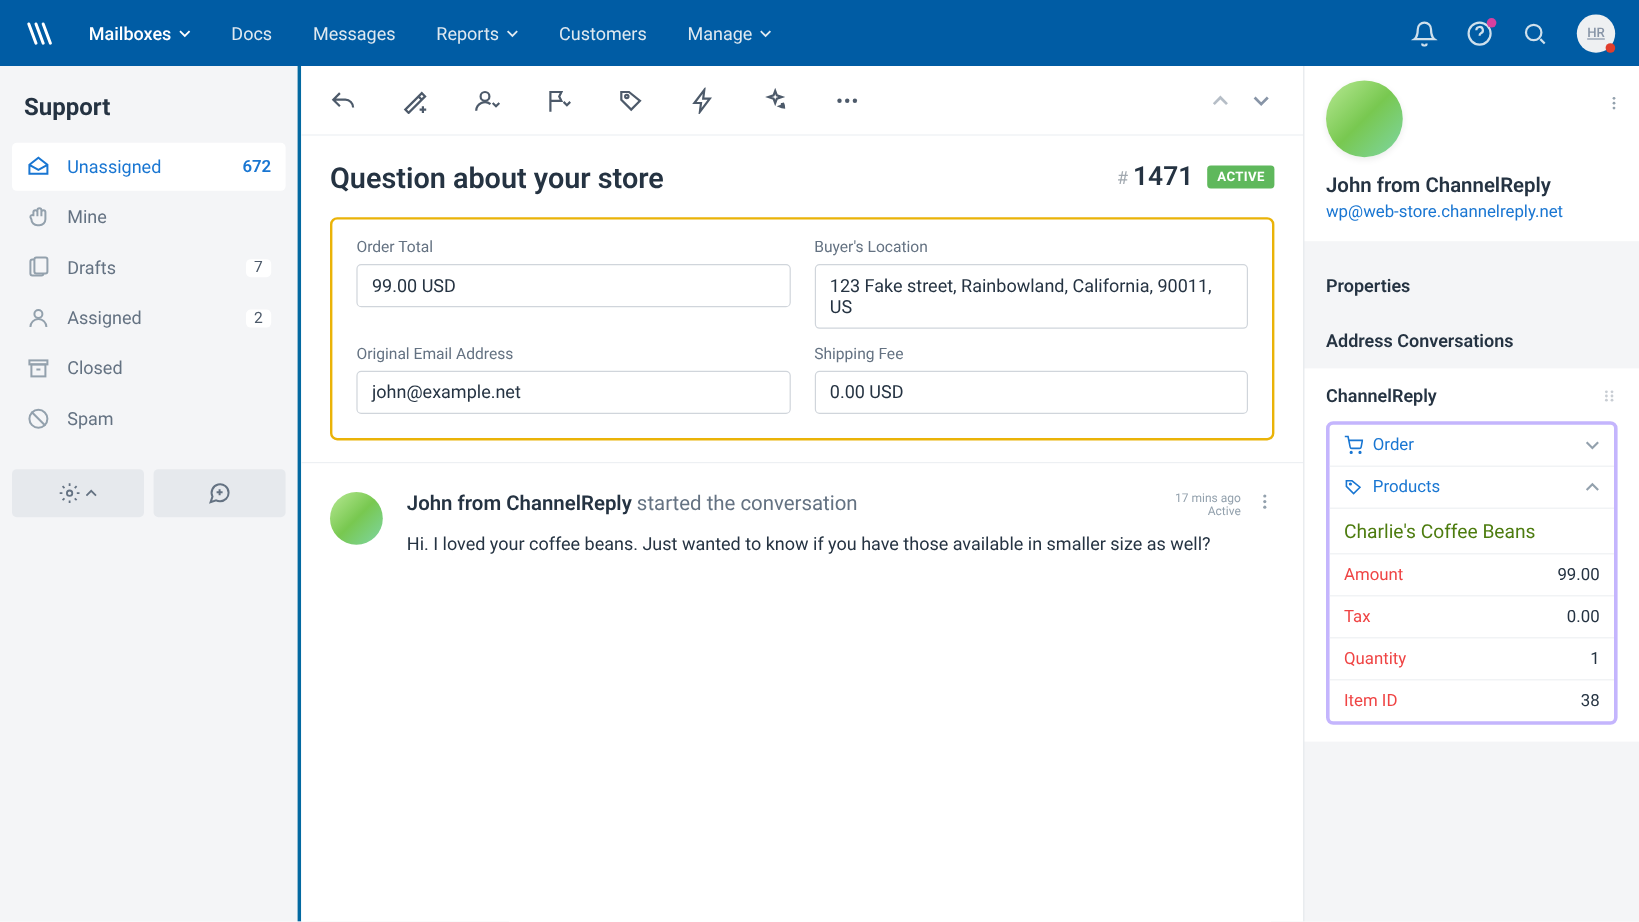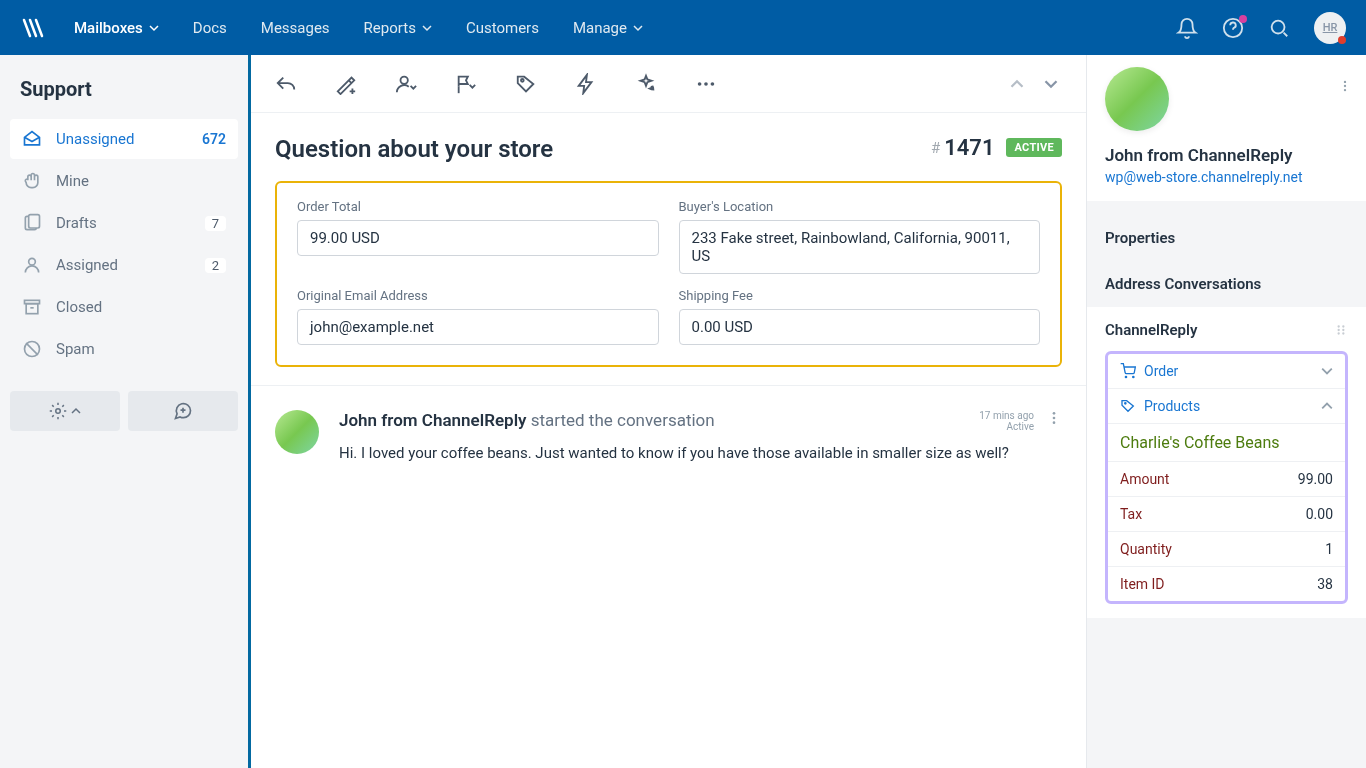--- a/index.html
+++ b/index.html
@@ -58,21 +58,21 @@
 .rp-section { font-size: 15px; font-weight: 600; color: #253342; padding: 14px 18px; cursor: pointer; }
 .rp-card { background: #fff; margin: 0 0 8px; padding: 14px 18px; }
 .rp-card-head { display: flex; align-items: center; font-size: 15px; font-weight: 600; color: #253342; }
 .rp-card-head .drag { margin-left: auto; color: #c8cdd3; cursor: grab; }
 .rp-box { border: 3px solid #c4b5fd; border-radius: 6px; margin-top: 12px; overflow: hidden; }
 .rp-row { display: flex; align-items: center; padding: 9px 12px; font-size: 14px; border-bottom: 1px solid #eef0f3; }
 .rp-row:last-child { border-bottom: none; }
 .rp-row.click { color: #1976d2; cursor: pointer; }
 .rp-row .chev { margin-left: auto; color: #93a1ad; }
 .rp-row.sub { color: #4d7c0f; font-size: 16px; }
-.rp-row .k { flex: 1; color: #7f1d1d; }
+.rp-row .k { flex: 1; color: #ef4444; }
 .rp-row .v { color: #253342; }
 svg { display: block; }
 .si { width: 20px; height: 20px; flex-shrink: 0; }
 </style>
 </head>
 <body>
 
 <div class="topbar">
   <div class="logo">
     <svg viewBox="0 0 24 24" fill="none" stroke="#fff" stroke-width="2.5">
@@ -267,21 +267,21 @@
         </div>
       </div>
 
       <div class="info-box">
         <div>
           <div class="field-label">Order Total</div>
           <div class="field-value">99.00 USD</div>
         </div>
         <div>
           <div class="field-label">Buyer's Location</div>
-          <div class="field-value">233 Fake street, Rainbowland, California, 90011, US</div>
+          <div class="field-value">123 Fake street, Rainbowland, California, 90011, US</div>
         </div>
         <div>
           <div class="field-label">Original Email Address</div>
           <div class="field-value">john@example.net</div>
         </div>
         <div>
           <div class="field-label">Shipping Fee</div>
           <div class="field-value">0.00 USD</div>
         </div>
       </div>

